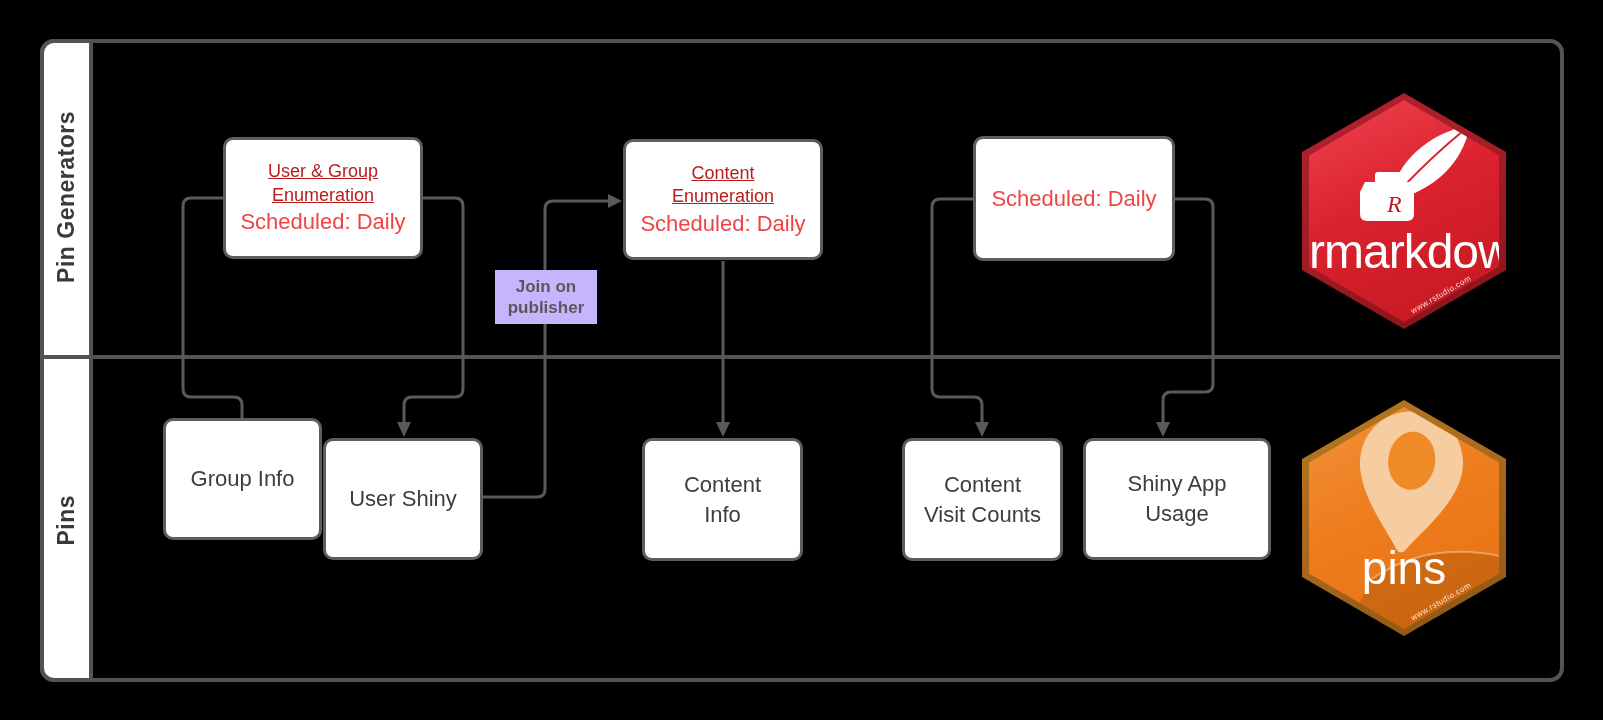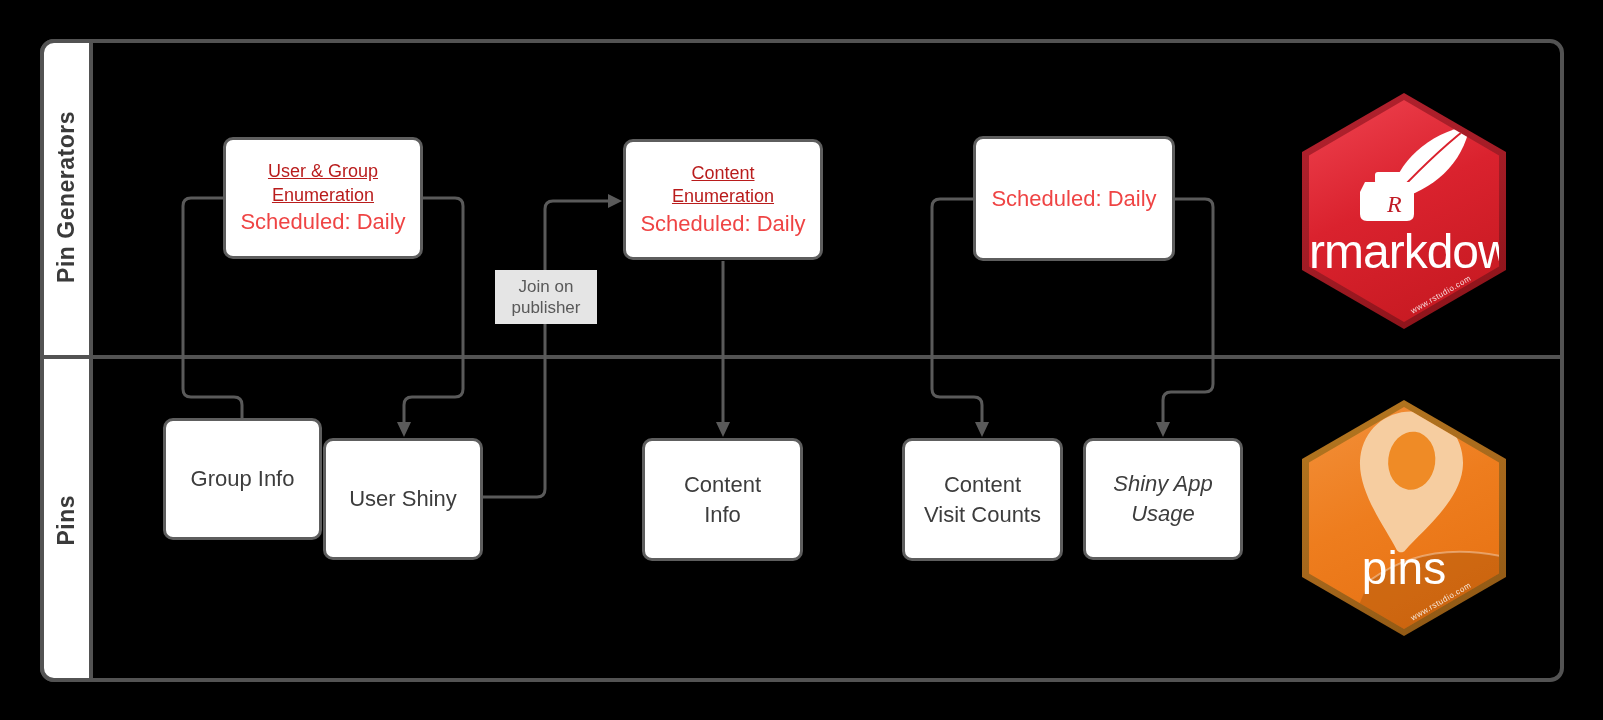--- a/index.html
+++ b/index.html
@@ -22,23 +22,23 @@
   .arrowhead{fill:#5a5a5a;stroke:none;}
 
   
   .node{position:absolute;box-sizing:border-box;background:#fff;border:3px solid #5e5e5e;border-radius:10px;
         display:flex;flex-direction:column;align-items:center;justify-content:center;text-align:center;}
   .box-title{font-size:18px;color:#b91c1c;line-height:1.3;white-space:pre-line;text-decoration:underline;}
   .box-subtitle{font-size:22px;color:#ef4444;line-height:1.25;margin-top:1px;}
   .box-label{font-size:22px;color:#3d3d3d;line-height:1.35;white-space:pre-line;}
 
   
-  .join-label{position:absolute;left:495px;top:270px;width:102px;height:54px;background:#e5e5e5;
+  .join-label{position:absolute;left:495px;top:270px;width:102px;height:54px;background:#c4b5fd;
               display:flex;align-items:center;justify-content:center;text-align:center;
-              font-size:17px;font-weight:normal;color:#595959;line-height:1.25;white-space:pre-line;}
+              font-size:17px;font-weight:bold;color:#595959;line-height:1.25;white-space:pre-line;}
 
   
   .hex{position:absolute;width:204px;height:236px;}
   .hex-outer,.hex-inner{clip-path:polygon(50% 0,100% 25%,100% 75%,50% 100%,0 75%,0 25%);}
   .hex-outer{position:absolute;inset:0;}
   .hex-inner{position:absolute;inset:7px;overflow:hidden;}
   .hex-rmd .hex-outer{background:linear-gradient(155deg,#b3222f 0%,#a01b24 55%,#871117 100%);}
   .hex-rmd .hex-inner{background:linear-gradient(155deg,#ef4350 0%,#da222e 45%,#c3181f 100%);}
   .hex-pins .hex-outer{background:linear-gradient(155deg,#b5781f 0%,#a4661c 55%,#8a5512 100%);}
   .hex-pins .hex-inner{background:linear-gradient(155deg,#f2903a 0%,#ee7d1e 45%,#e56f10 100%);}
@@ -102,21 +102,21 @@
     <div class="box-label">User Shiny</div>
   </div>
   <div class="node" style="left:642px;top:438px;width:161px;height:123px;">
     <div class="box-label">Content
 Info</div>
   </div>
   <div class="node" style="left:902px;top:438px;width:161px;height:123px;">
     <div class="box-label">Content
 Visit Counts</div>
   </div>
-  <div class="node" style="left:1083px;top:438px;width:160px;height:122px;font-style:italic;">
+  <div class="node" style="left:1083px;top:438px;width:188px;height:122px;">
     <div class="box-label">Shiny App
 Usage</div>
   </div>
 
   <div class="join-label">Join on
 publisher</div>
 
   <div class="hex hex-rmd" style="left:1302px;top:93px;">
     <div class="hex-outer"></div>
     <div class="hex-inner">

